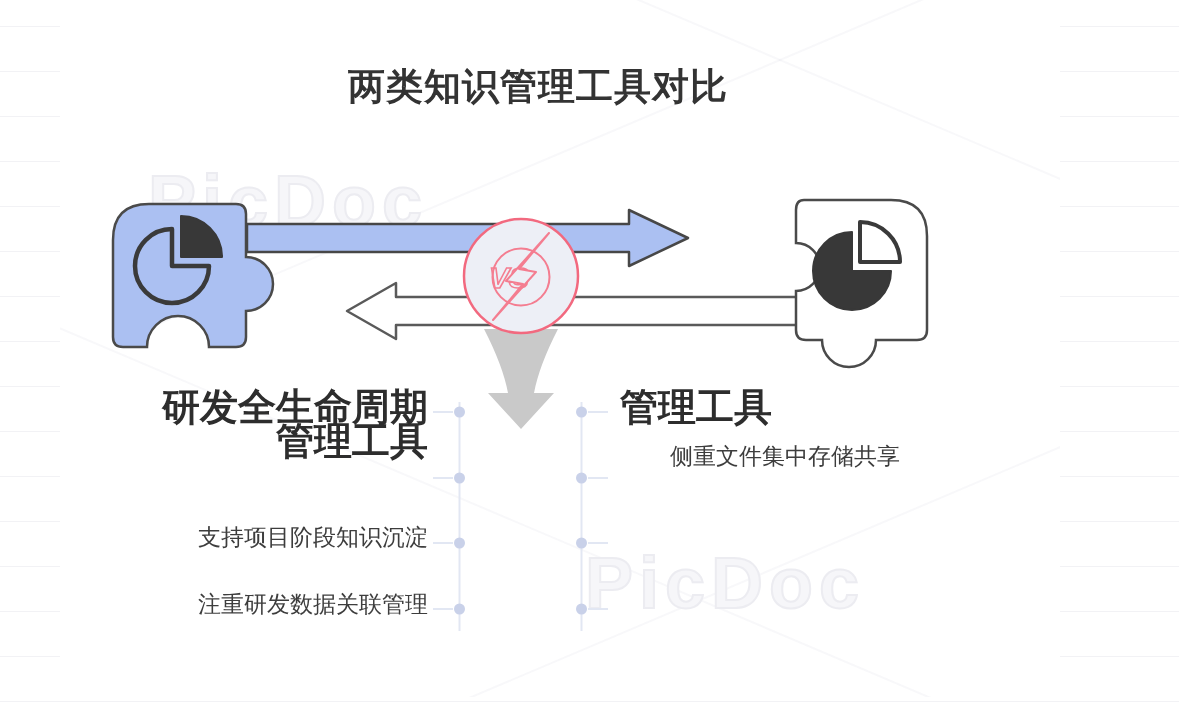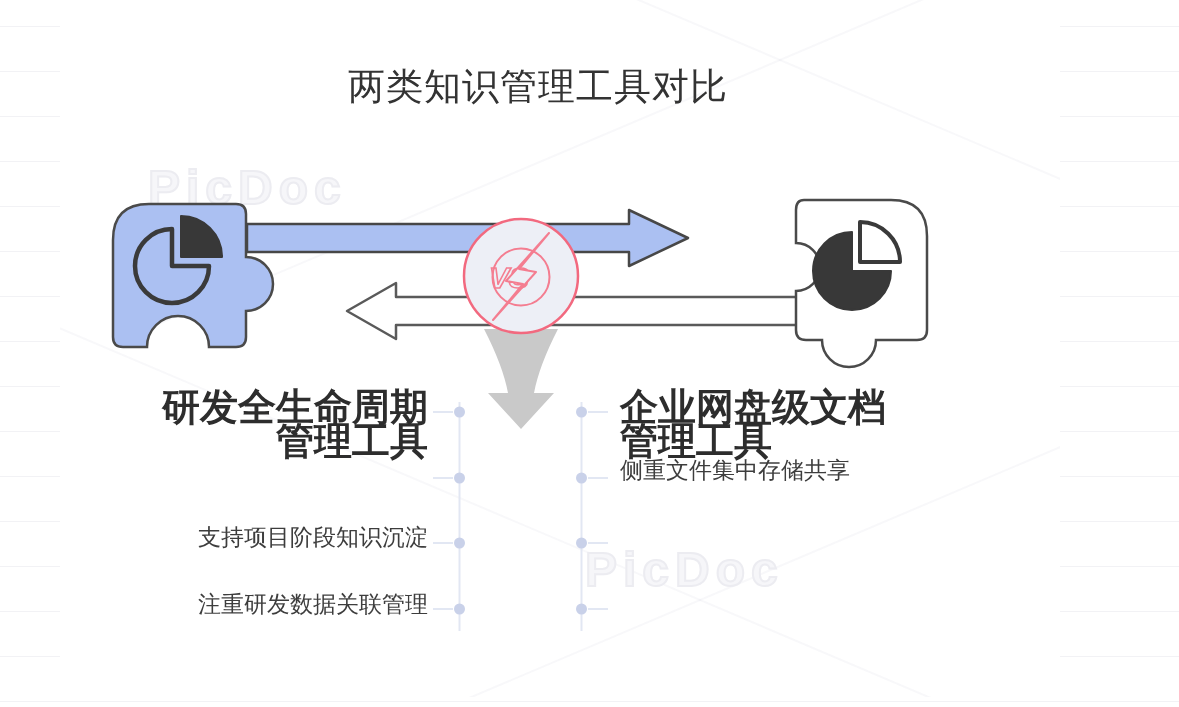--- a/index.html
+++ b/index.html
@@ -9,27 +9,27 @@
     background-color:#ffffff;
     background-image:repeating-linear-gradient(to bottom,#f2f2f5 0 1px,transparent 1px 45px);
     background-position:0 26px;
   }
   .artboard{
     position:absolute; left:60px; top:0; width:1000px; height:697px;
     background:#ffffff; overflow:hidden;
   }
   .diag{position:absolute; width:1400px; height:2px; background:rgba(70,70,110,0.035);}
   .watermark{
-    position:absolute; font-weight:bold; font-size:48px; letter-spacing:6px;
+    position:absolute; font-weight:bold; font-size:72px; letter-spacing:6px;
     color:#f6f6f9; -webkit-text-stroke:2px #ececf1; white-space:nowrap;
   }
   .gfx{position:absolute; left:0; top:0;}
   .title{
     position:absolute; left:0; top:62px; width:1076px; text-align:center;
-    font-size:37px; font-weight:400; color:#333333; letter-spacing:1px;
+    font-size:37px; font-weight:700; color:#333333; letter-spacing:1px;
   }
   .col-left{position:absolute; left:128px; width:300px; text-align:right;}
   .col-right{position:absolute; left:620px; width:330px; text-align:left;}
   .tool-heading{font-size:38px; line-height:34px; font-weight:700; color:#2d2d2d;}
   .tool-sub{font-size:23px; color:#3d3d3d;}
   .tool-item{font-size:23px; color:#3d3d3d;}
 </style>
 </head>
 <body>
 
@@ -97,18 +97,17 @@
   <div class="title">两类知识管理工具对比</div>
 
   <div class="col-left tool-heading" style="top:390px;">
     <div>研发全生命周期</div>
     <div>管理工具</div>
   </div>
   <div class="col-left tool-item" style="top:589px;">注重研发数据关联管理</div>
   <div class="col-left tool-item" style="top:522px;">支持项目阶段知识沉淀</div>
 
   <div class="col-right tool-heading" style="top:390px;">
-    <div>企业网盘级文档</div>
     <div>管理工具</div>
   </div>
-  <div class="col-right tool-sub" style="top:455px;">侧重文件集中存储共享</div>
+  <div class="col-right tool-sub" style="top:441px;text-align:center;">侧重文件集中存储共享</div>
 
 </div>
 
 </body></html>

